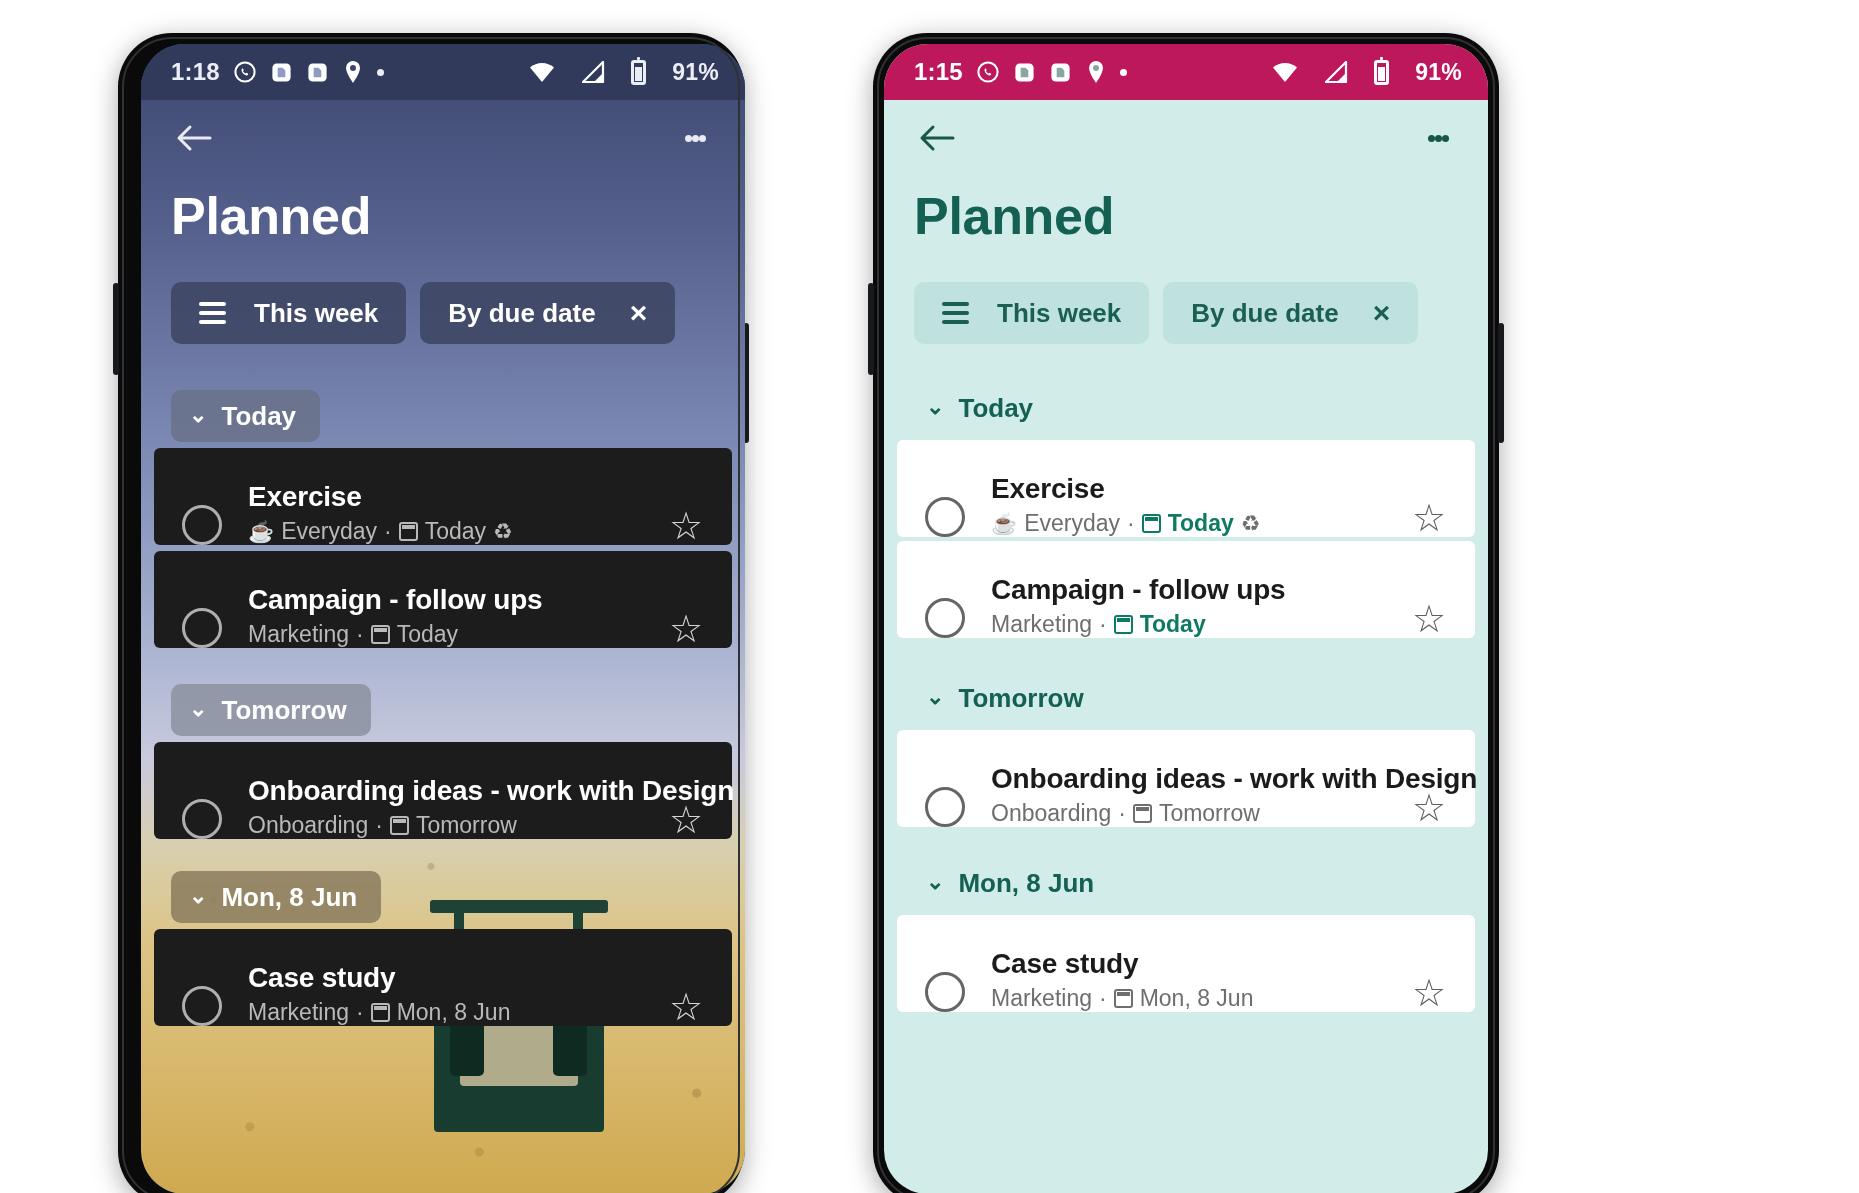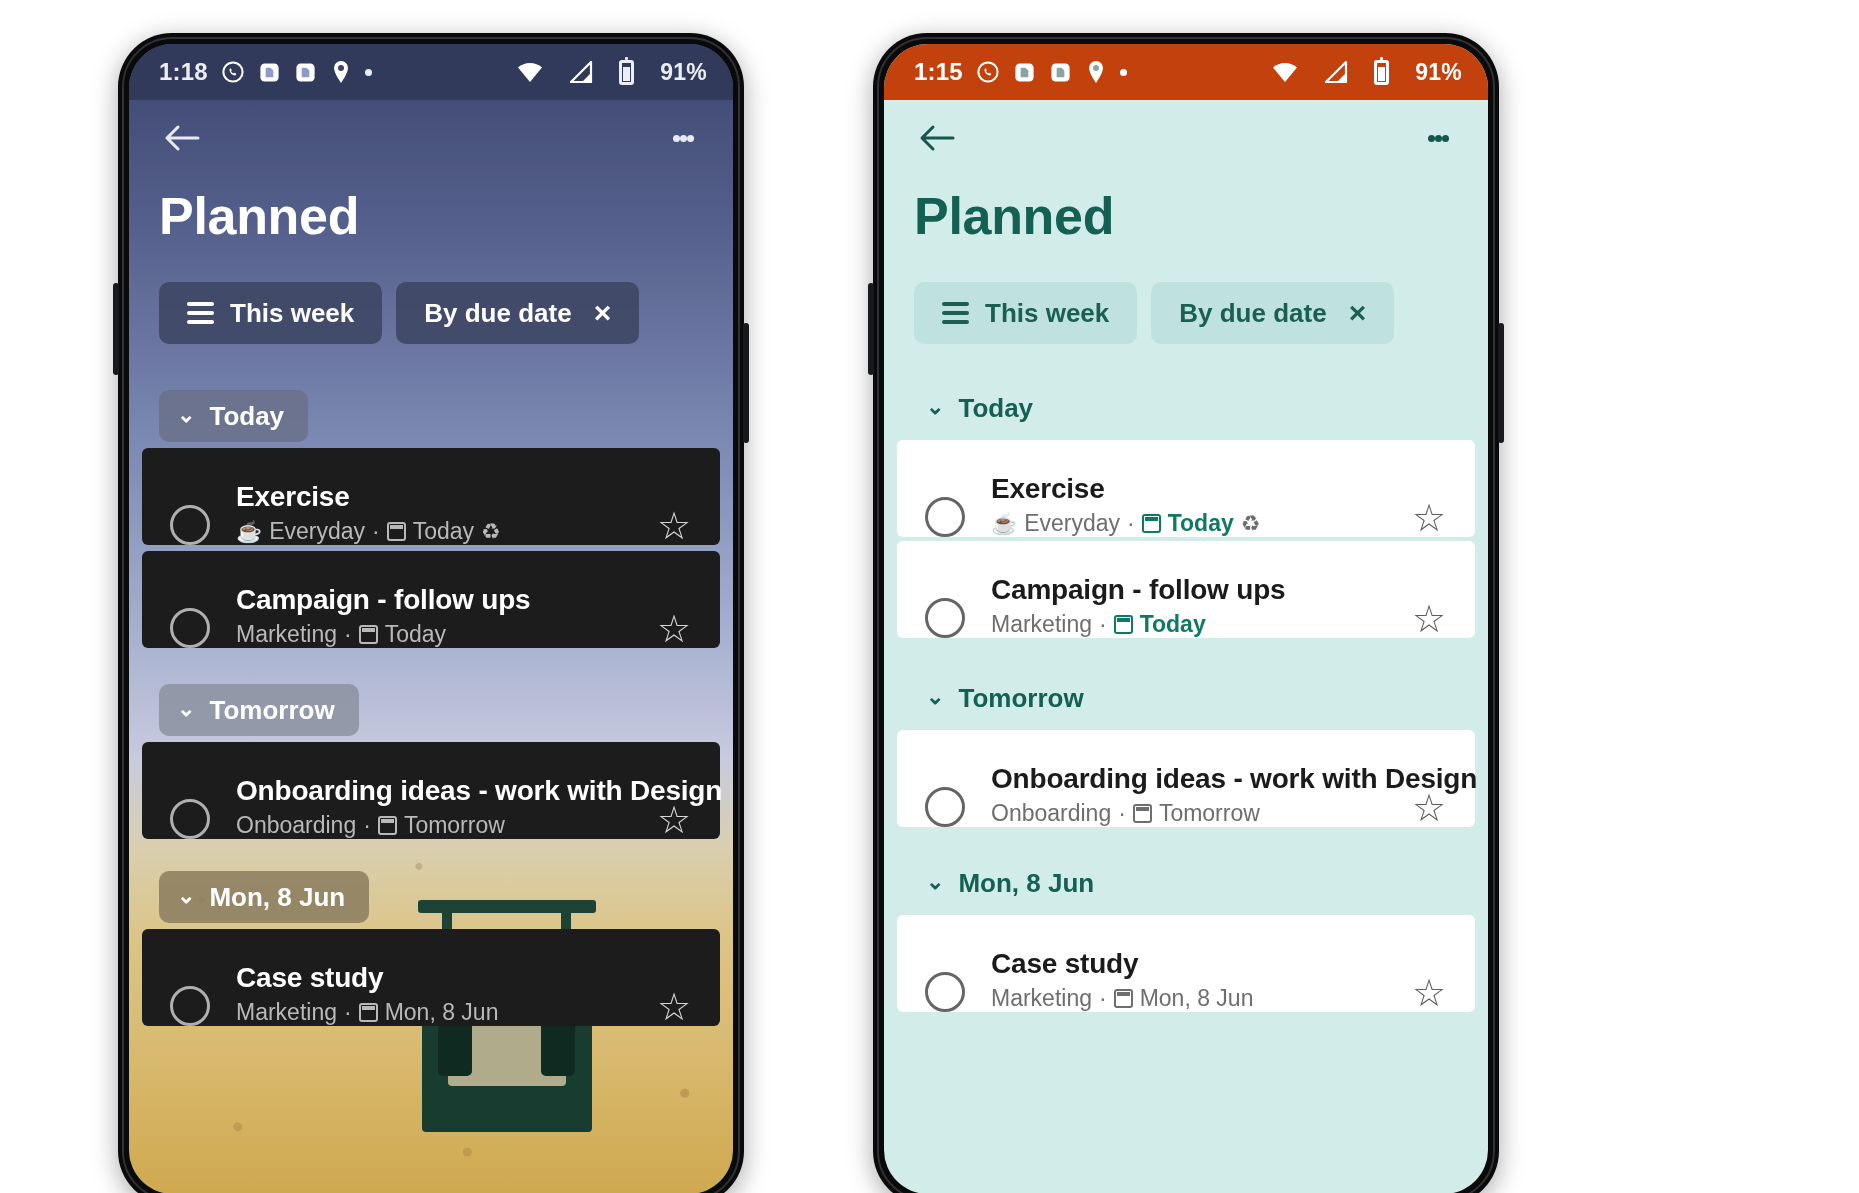--- a/index.html
+++ b/index.html
@@ -64,21 +64,21 @@
 
   .page-title {
     position:relative; z-index:6;
     font-size: 52px; font-weight: bold; letter-spacing:-0.3px;
     padding: 10px 30px 0 30px;
   }
 
   
   .chips { position:relative; z-index:6; display:flex; gap:14px; padding: 36px 30px 0 30px; }
   .chip {
-    display:flex; align-items:center; gap:16px;
+    display:flex; align-items:center; gap:28px;
     height: 62px; padding: 0 28px;
     border-radius: 10px;
     font-size: 26px; font-weight: bold;
     white-space: nowrap;
   }
   .hamburger { display:inline-block; width:27px; }
   .hamburger i { display:block; height:4px; border-radius:2px; background:currentColor; margin:5px 0; }
   .chip-x { font-size:30px; font-weight:bold; line-height:1; margin-left:6px; }
 
   
@@ -113,21 +113,21 @@
     display:inline-block; width:19px; height:19px;
     border:2.6px solid currentColor; border-radius:3px; position:relative;
   }
   .cal-ico::before {
     content:""; position:absolute; left:1px; right:1px; top:1px; height:4px; background:currentColor;
   }
   .repeat-ico { font-size: 22px; }
   .star { flex:0 0 auto; width:44px; text-align:center; font-size:38px; line-height:1; }
 
   
-  #phone-dark .screen { background: #0369a1; }
+  #phone-dark .screen { background: #0369a1; margin-left: 12px; }
   .bg-photo {
     position:absolute; inset:0; z-index:0;
     background:
       linear-gradient(180deg,#3b4670 0%, #56608c 16%, #7e8cb6 36%, #a8b2d0 52%, #c8cade 62%, #d9cfae 70%, #dcc486 78%, #d8b96e 88%, #cfa94f 100%);
   }
   
   .savanna {
     position:absolute; left:0; right:0; bottom:0; height: 420px; z-index:1;
     background:
       radial-gradient(ellipse at 30% 10%, rgba(255,255,255,.12), transparent 60%),
@@ -168,21 +168,21 @@
   #phone-dark .task { background:#1c1c1c; color:#ffffff; }
   #phone-dark .task-title { color:#ffffff; }
   #phone-dark .task-meta { color:#b9b9b9; }
   #phone-dark .task-meta .hl { color:#b9b9b9; }
   #phone-dark .star { color:#d6d6d6; }
   #phone-dark .circle { color:#c9c9c9; }
   #phone-dark .statusbar { background: rgba(48,56,88,.9); }
 
   
   #phone-light .screen { background: #d2ecea; }
-  #phone-light .statusbar { background:#c2410c; color:#ffffff; }
+  #phone-light .statusbar { background:#be185d; color:#ffffff; }
   #phone-light .appbar { color:#17564a; }
   #phone-light .page-title { color:#146053; }
   #phone-light .chip { background: rgba(190,226,222,.95); color:#1b5f52; }
   #phone-light .group-hdr { background: transparent; color:#146053; padding-left:12px; }
   #phone-light .task { background:#ffffff; color:#1b1b1b; }
   #phone-light .task-title { color:#1b1b1b; }
   #phone-light .task-meta { color:#6e6e6e; }
   #phone-light .task-meta .hl { color:#0f7a63; font-weight:bold; }
   #phone-light .star { color:#5e5e5e; }
   #phone-light .circle { color:#4a4a4a; }

